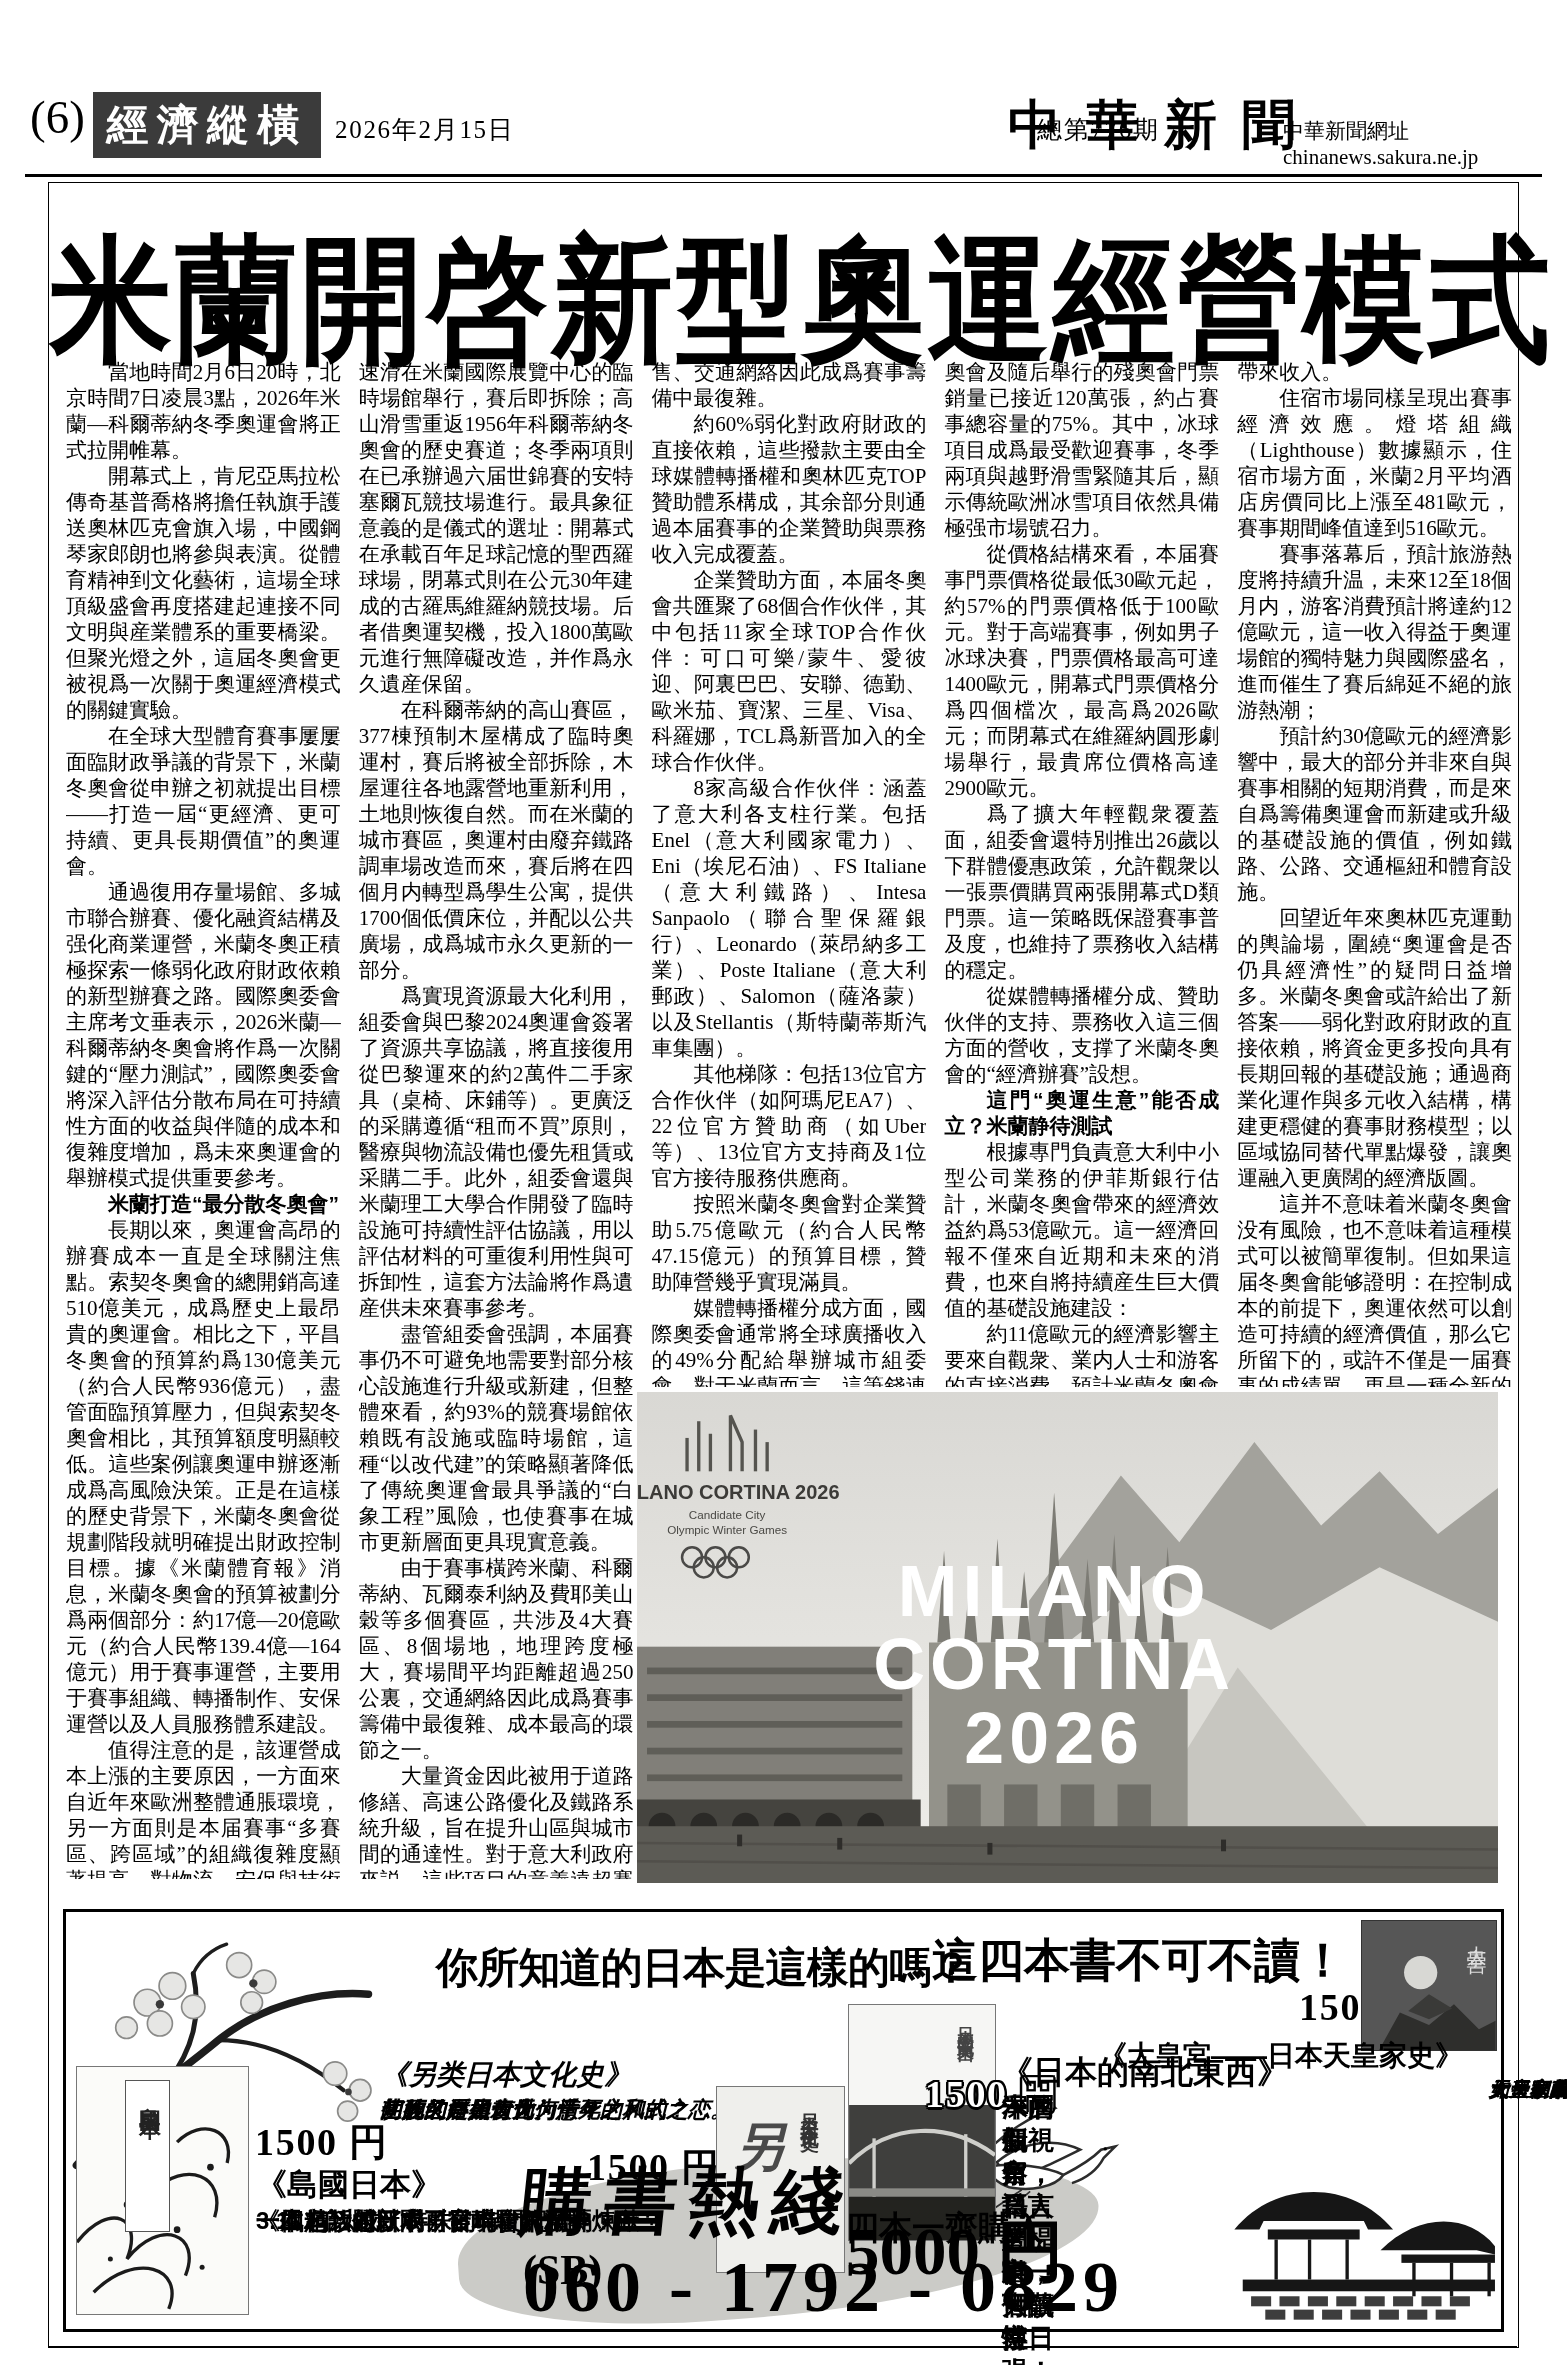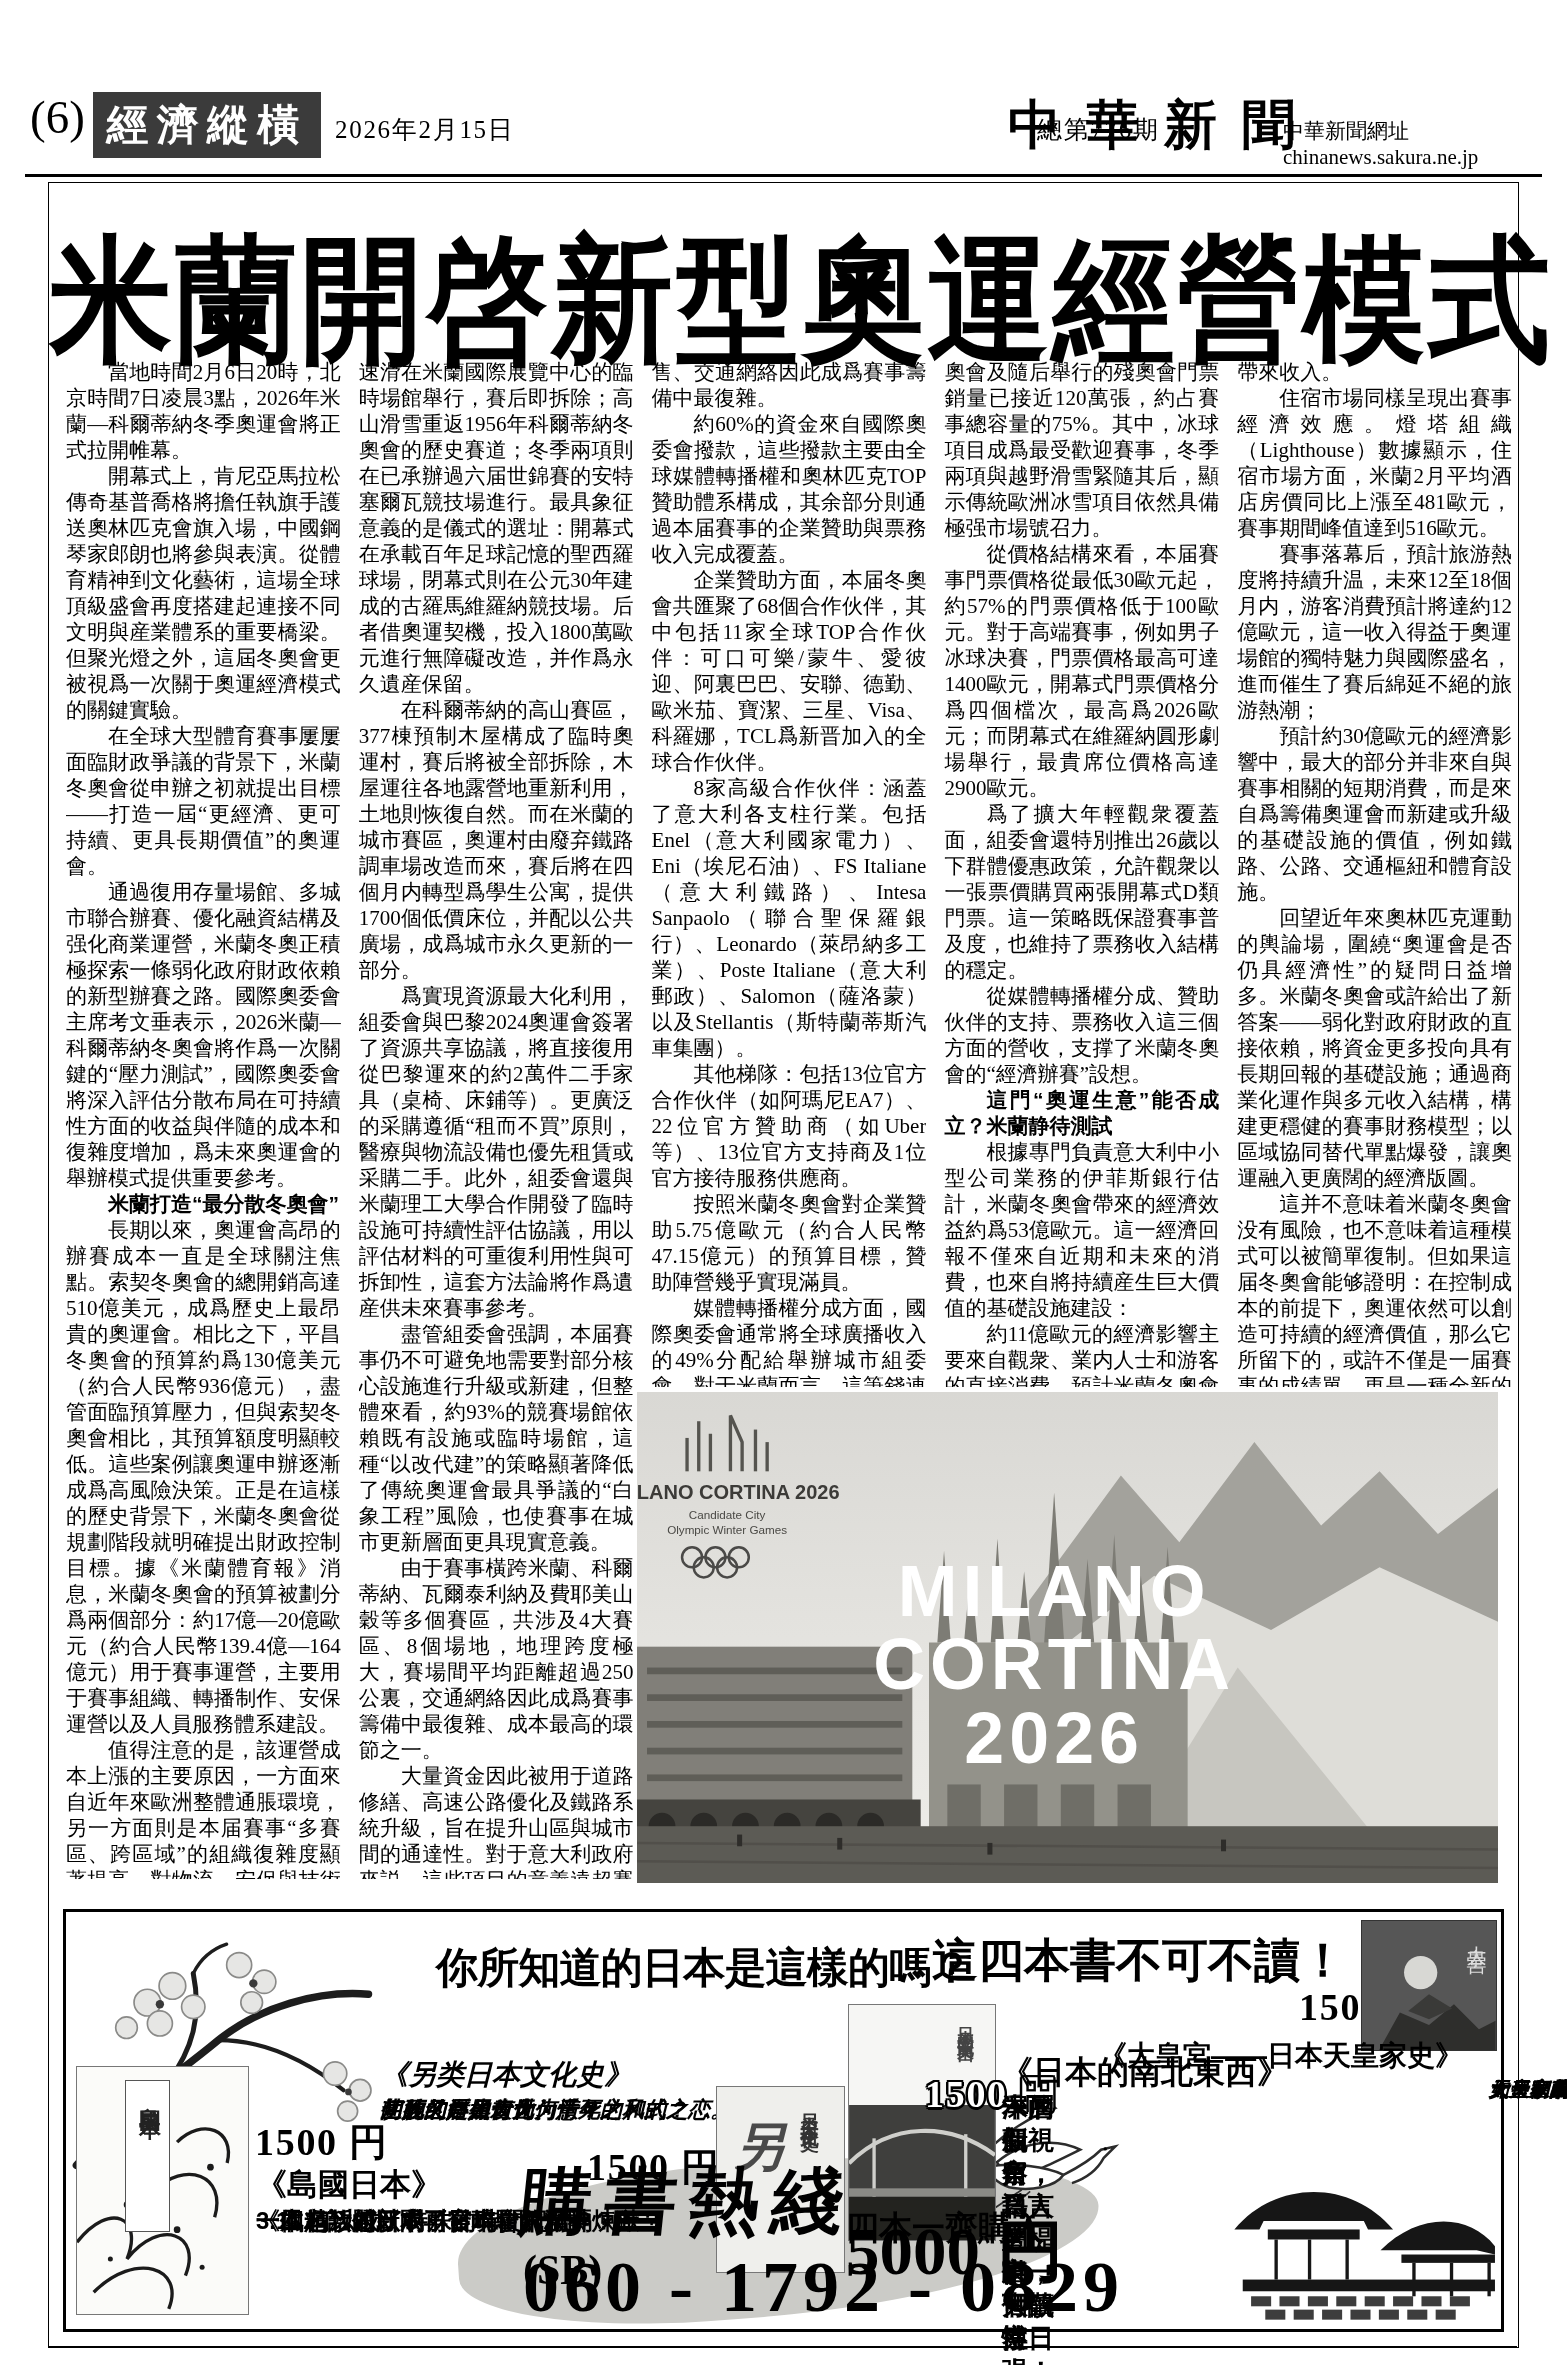--- a/index.html
+++ b/index.html
@@ -83,21 +83,21 @@
     <div class="col">
         <p class="cont">速滑在米蘭國際展覽中心的臨時場館舉行，賽后即拆除；高山滑雪重返1956年科爾蒂納冬奧會的歷史賽道；冬季兩項則在已承辦過六届世錦賽的安特塞爾瓦競技場進行。最具象征意義的是儀式的選址：開幕式在承載百年足球記憶的聖西羅球場，閉幕式則在公元30年建成的古羅馬維羅納競技場。后者借奧運契機，投入1800萬歐元進行無障礙改造，并作爲永久遺産保留。</p>
         <p>在科爾蒂納的高山賽區，377棟預制木屋構成了臨時奧運村，賽后將被全部拆除，木屋運往各地露營地重新利用，土地則恢復自然。而在米蘭的城市賽區，奧運村由廢弃鐵路調車場改造而來，賽后將在四個月内轉型爲學生公寓，提供1700個低價床位，并配以公共廣場，成爲城市永久更新的一部分。</p>
         <p>爲實現資源最大化利用，組委會與巴黎2024奧運會簽署了資源共享協議，將直接復用從巴黎運來的約2萬件二手家具（桌椅、床鋪等）。更廣泛的采購遵循“租而不買”原則，醫療與物流設備也優先租賃或采購二手。此外，組委會還與米蘭理工大學合作開發了臨時設施可持續性評估協議，用以評估材料的可重復利用性與可拆卸性，這套方法論將作爲遺産供未來賽事參考。</p>
         <p>盡管組委會强調，本届賽事仍不可避免地需要對部分核心設施進行升級或新建，但整體來看，約93%的競賽場館依賴既有設施或臨時場館，這種“以改代建”的策略顯著降低了傳統奧運會最具爭議的“白象工程”風險，也使賽事在城市更新層面更具現實意義。</p>
         <p>由于賽事橫跨米蘭、科爾蒂納、瓦爾泰利納及費耶美山穀等多個賽區，共涉及4大賽區、8個場地，地理跨度極大，賽場間平均距離超過250公裏，交通網絡因此成爲賽事籌備中最復雜、成本最高的環節之一。</p>
         <p>大量資金因此被用于道路修繕、高速公路優化及鐵路系統升級，旨在提升山區與城市間的通達性。對于意大利政府來説，這些項目的意義遠超賽事本身，不僅能支撑本届“最分散冬奧會”的舉辦，還將長期提升北意大利旅游、産業與區域經濟的協同能力。</p>
       </div>
     <div class="col">
         <p class="cont">售、交通網絡因此成爲賽事籌備中最復雜。</p>
-        <p>約60%的資金來自國際奧委會撥款，這些撥款主要由全球媒體轉播權和奧林匹克TOP贊助體系構成，其余部分則通過本届賽事的企業贊助與票務收入完成覆蓋。</p>
+        <p>約60%弱化對政府財政的直接依賴，這些撥款主要由全球媒體轉播權和奧林匹克TOP贊助體系構成，其余部分則通過本届賽事的企業贊助與票務收入完成覆蓋。</p>
         <p>企業贊助方面，本届冬奧會共匯聚了68個合作伙伴，其中包括11家全球TOP合作伙伴：可口可樂/蒙牛、愛彼迎、阿裏巴巴、安聯、德勤、歐米茄、寶潔、三星、Visa、科羅娜，TCL爲新晋加入的全球合作伙伴。</p>
         <p>8家高級合作伙伴：涵蓋了意大利各支柱行業。包括Enel（意大利國家電力）、Eni（埃尼石油）、FS Italiane（意大利鐵路）、Intesa Sanpaolo（聯合聖保羅銀行）、Leonardo（萊昂納多工業）、Poste Italiane（意大利郵政）、Salomon（薩洛蒙）以及Stellantis（斯特蘭蒂斯汽車集團）。</p>
         <p>其他梯隊：包括13位官方合作伙伴（如阿瑪尼EA7）、22位官方贊助商（如Uber等）、13位官方支持商及1位官方接待服務供應商。</p>
         <p>按照米蘭冬奧會對企業贊助5.75億歐元（約合人民幣47.15億元）的預算目標，贊助陣營幾乎實現滿員。</p>
         <p>媒體轉播權分成方面，國際奧委會通常將全球廣播收入的49%分配給舉辦城市組委會。對于米蘭而言，這筆錢連同全球TOP伙伴的注資，構成了國際奧委會承諾支持的約9.25億—10億歐元的總資金。</p>
       </div>
     <div class="col">
         <p class="cont">奧會及隨后舉行的殘奧會門票銷量已接近120萬張，約占賽事總容量的75%。其中，冰球項目成爲最受歡迎賽事，冬季兩項與越野滑雪緊隨其后，顯示傳統歐洲冰雪項目依然具備極强市場號召力。</p>
         <p>從價格結構來看，本届賽事門票價格從最低30歐元起，約57%的門票價格低于100歐元。對于高端賽事，例如男子冰球决賽，門票價格最高可達1400歐元，開幕式門票價格分爲四個檔次，最高爲2026歐元；而閉幕式在維羅納圓形劇場舉行，最貴席位價格高達2900歐元。</p>
         <p>爲了擴大年輕觀衆覆蓋面，組委會還特別推出26歲以下群體優惠政策，允許觀衆以一張票價購買兩張開幕式D類門票。這一策略既保證賽事普及度，也維持了票務收入結構的穩定。</p>

